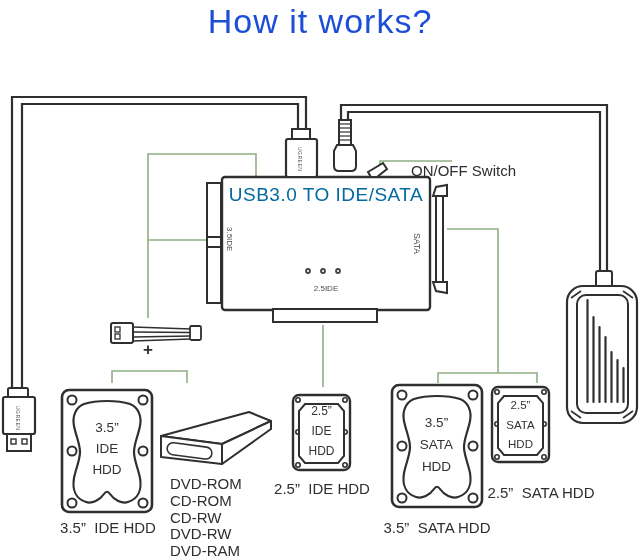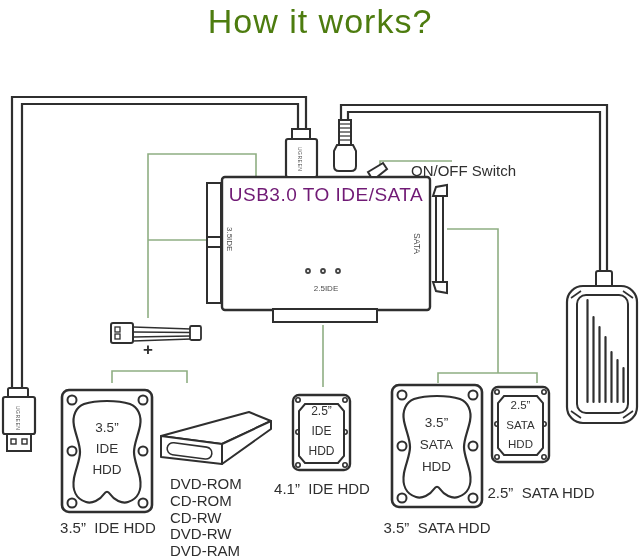--- a/index.html
+++ b/index.html
@@ -4,26 +4,26 @@
 <style>
   html,body{margin:0;padding:0;background:#ffffff;}
   .stage{
     position:relative;width:640px;height:557px;background:#ffffff;overflow:hidden;
     font-family:"Liberation Sans",sans-serif;color:#2f2f2f;
   }
   .stage svg{position:absolute;left:0;top:0;}
   .t{position:absolute;white-space:pre;}
   .title{
     left:0;right:0;top:2px;text-align:center;
-    font-size:34px;font-weight:400;color:#4d7c0f;letter-spacing:1px;
+    font-size:34px;font-weight:400;color:#1d4ed8;letter-spacing:1px;
   }
   .onoff{left:411px;top:142px;font-size:15px;color:#2f2f2f;margin-top:20px;}
   .adapter-title{
     left:222px;top:184px;width:208px;text-align:center;
-    font-size:19px;color:#701a75;letter-spacing:.5px;
+    font-size:19px;color:#0369a1;letter-spacing:.5px;
   }
   .vtext{writing-mode:vertical-rl;color:#4a4a4a;}
   .port-left{left:225px;top:227px;font-size:8px;}
   .port-right{left:412px;top:233px;font-size:8.5px;}
   .port-bottom{left:222px;top:284px;width:208px;text-align:center;font-size:8px;color:#4a4a4a;}
   .brand{font-size:5px;letter-spacing:.5px;color:#555;}
   .brand.usb-top{left:297px;top:147px;}
   .brand.usb-bottom{left:15px;top:406px;}
   .plus{left:128px;top:340px;width:40px;text-align:center;font-size:17px;font-weight:bold;color:#2f2f2f;}
   .hddtext{position:absolute;text-align:center;color:#333;}
@@ -212,21 +212,21 @@
     <div>SATA</div>
     <div>HDD</div>
   </div>
   <div class="hddtext sata25-t">
     <div>2.5”</div>
     <div>SATA</div>
     <div>HDD</div>
   </div>
 
   <div class="caption cap-ide35">3.5”  IDE HDD</div>
-  <div class="caption cap-ide25">4.1”  IDE HDD</div>
+  <div class="caption cap-ide25">2.5”  IDE HDD</div>
   <div class="caption cap-sata35">3.5”  SATA HDD</div>
   <div class="caption cap-sata25">2.5”  SATA HDD</div>
 
   <div class="optical-list">
     <div>DVD-ROM</div>
     <div>CD-ROM</div>
     <div>CD-RW</div>
     <div>DVD-RW</div>
     <div>DVD-RAM</div>
   </div>

